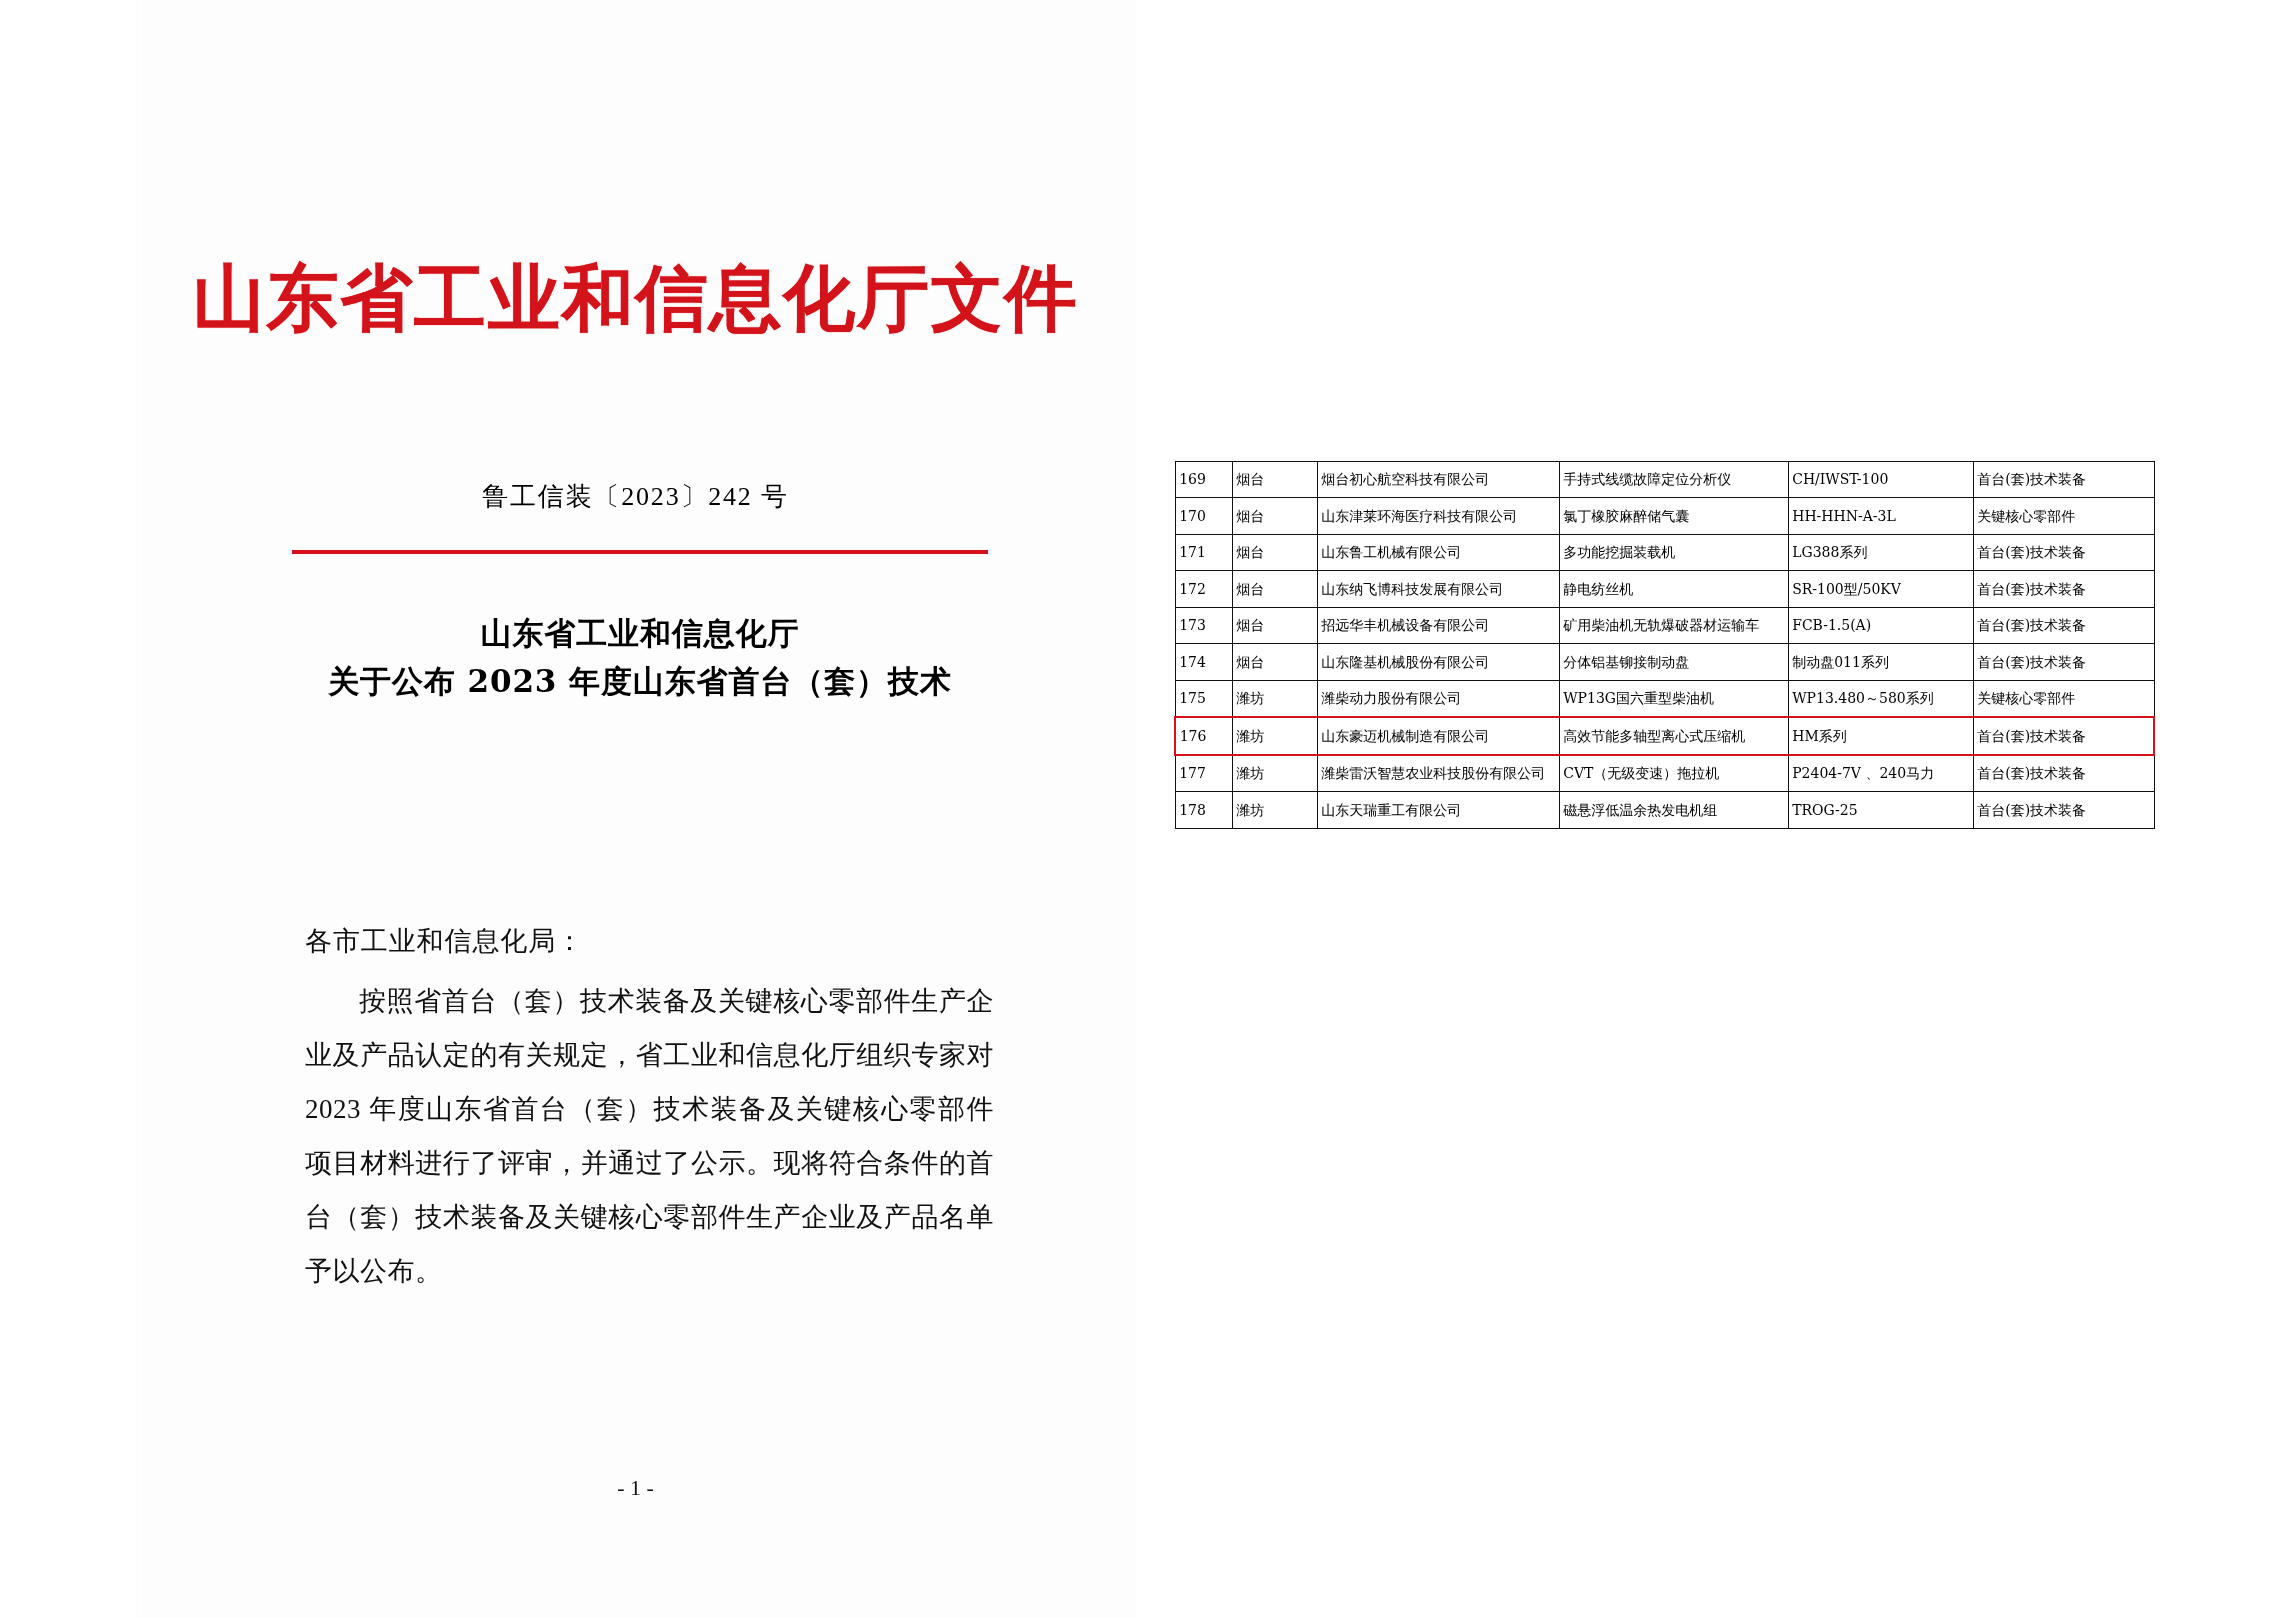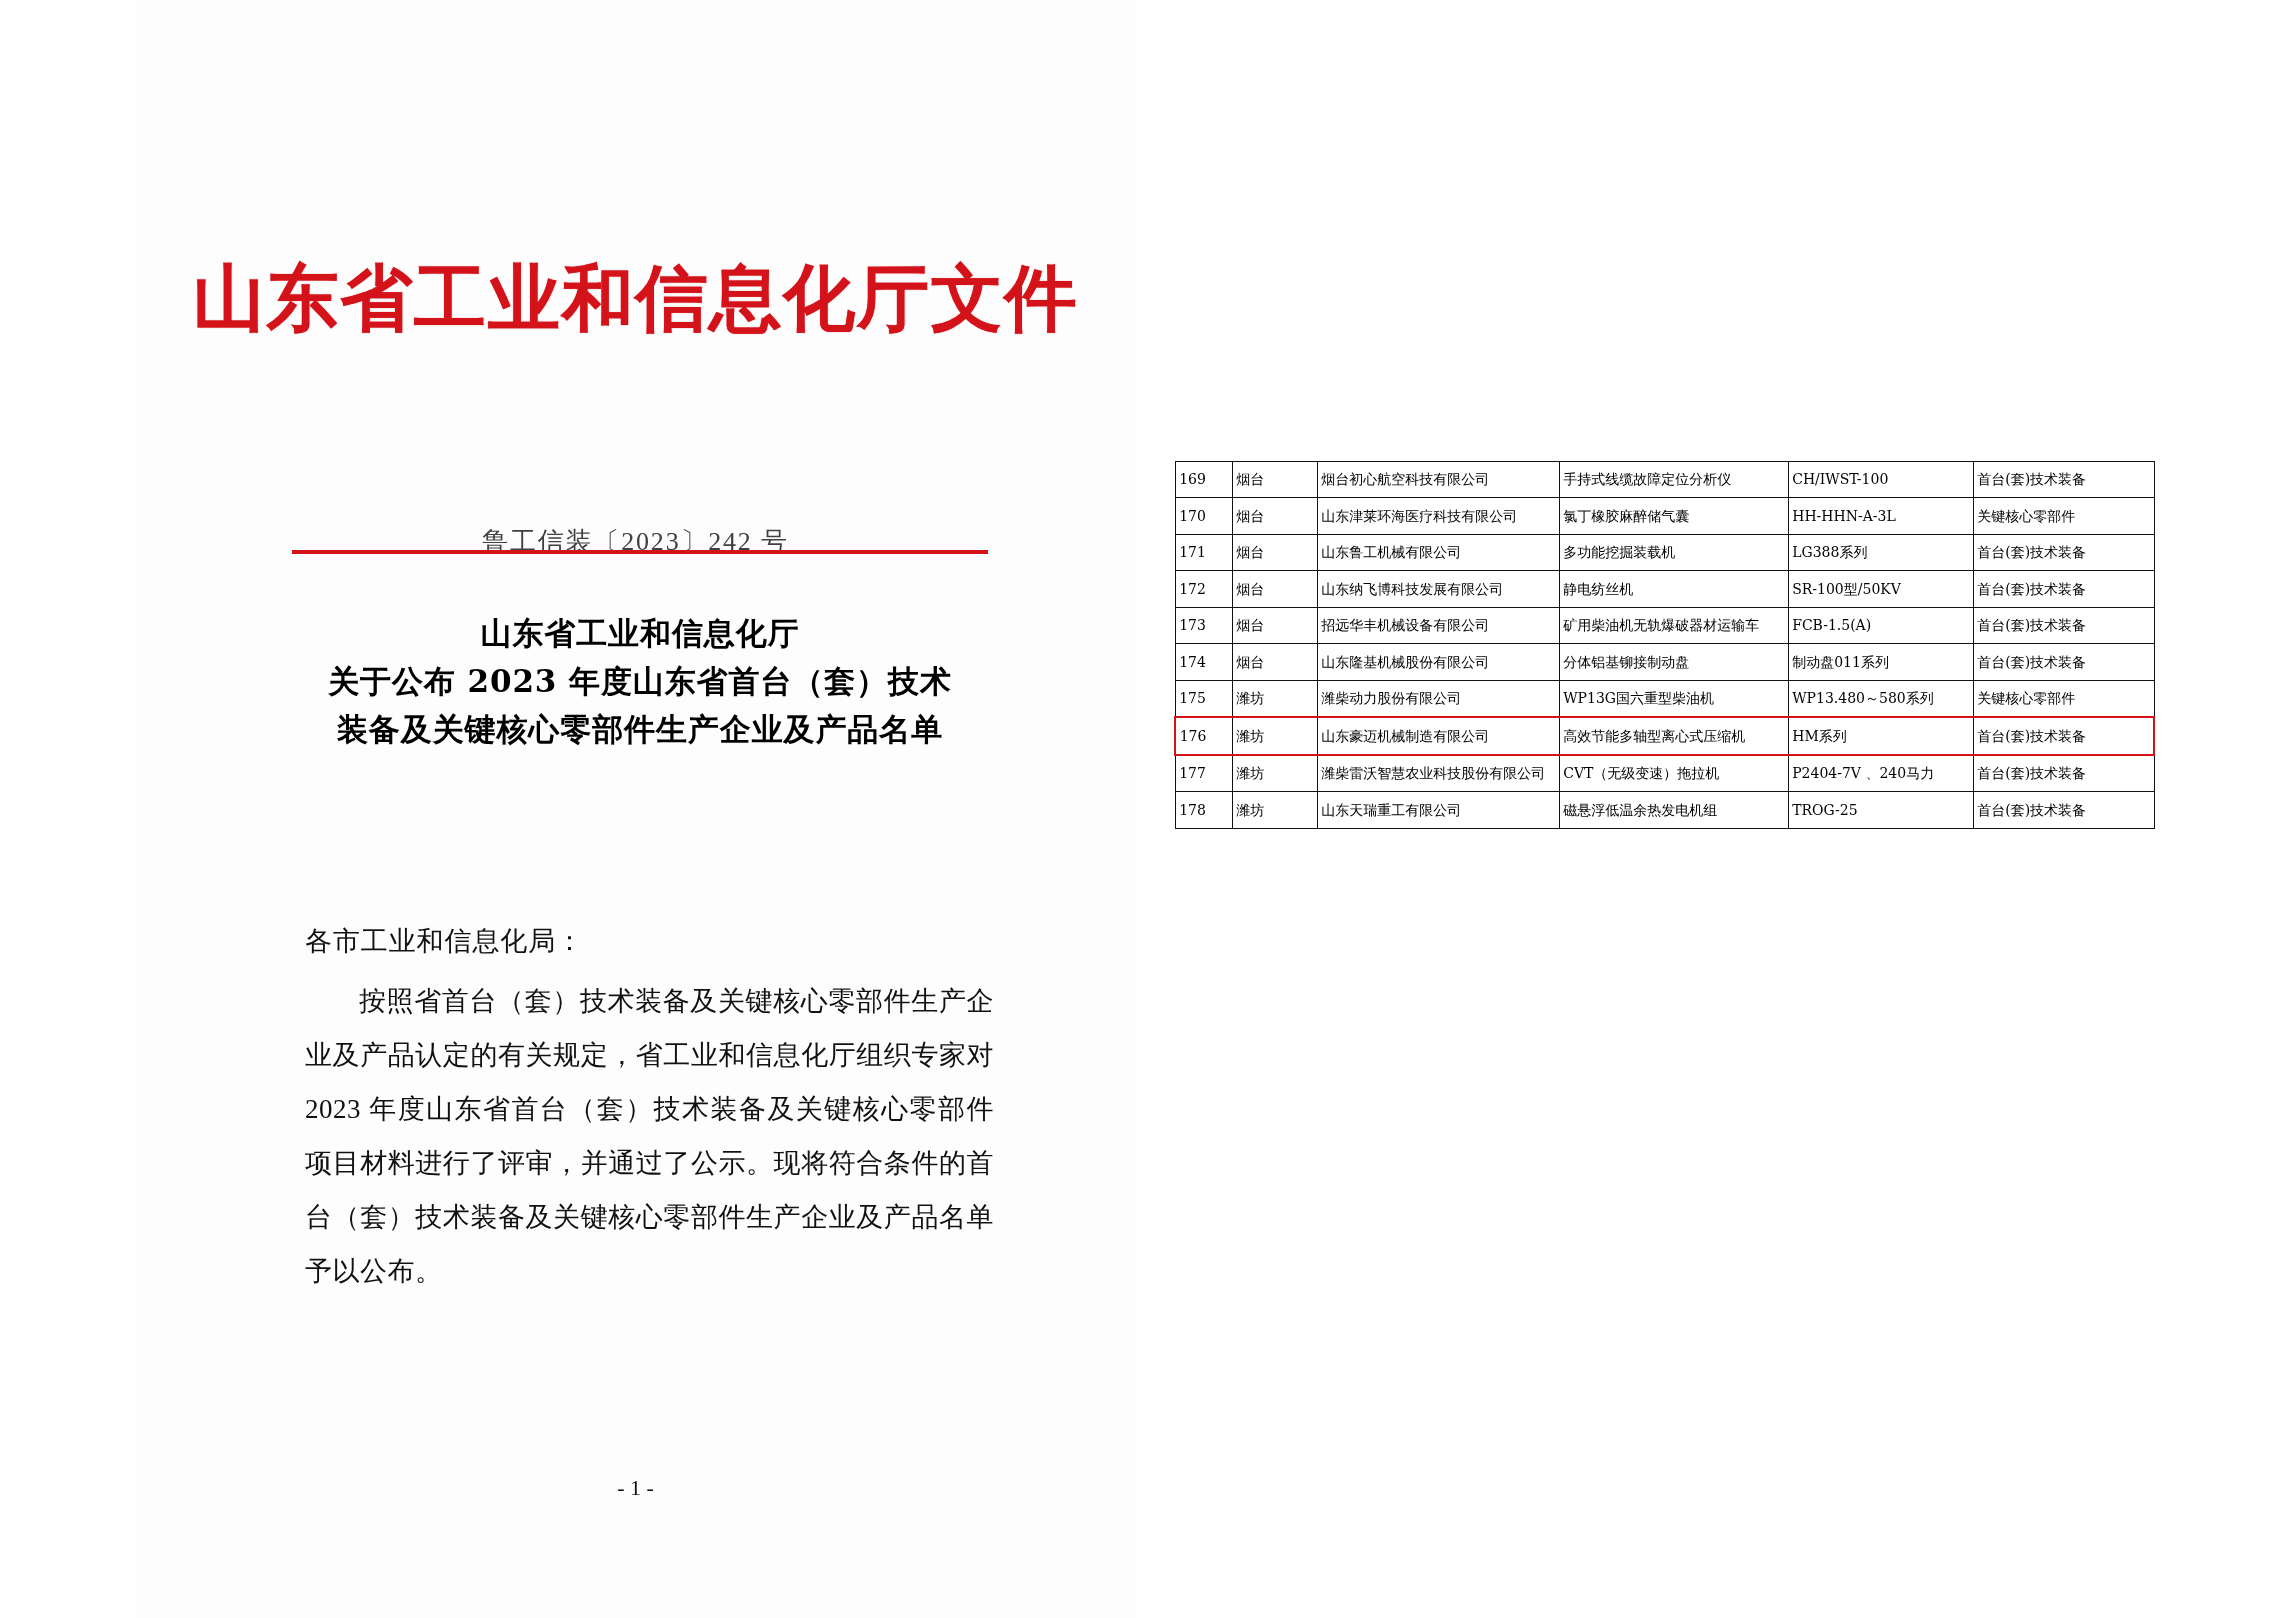--- a/index.html
+++ b/index.html
@@ -36,26 +36,26 @@
     font-family: Liberation Serif, serif;
     font-weight: bold;
     font-size: 72px;
     letter-spacing: 1.8px;
     text-shadow: 0 0 0.9px #d4121a;
   }
 
   #doc-number {
     position: absolute;
     left: 50%;
-    top: 524px;
+    top: 479px;
     transform: translateX(-50%);
     white-space: nowrap;
     font-size: 26px;
     letter-spacing: 1.8px;
-    color: #404040;
+    color: #000000;
   }
 
   #red-rule {
     position: absolute;
     left: 155px;
     top: 550px;
     width: 696px;
     height: 3.7px;
     background: #d4121a;
   }
@@ -161,21 +161,20 @@
 
   <div id="doc-header-title">山东省工业和信息化厅文件</div>
 
   <div id="doc-number">鲁工信装〔2023〕242 号</div>
 
   <div id="red-rule"></div>
 
   <div id="doc-title-block">
     <div>山东省工业和信息化厅</div>
     <div>关于公布 2023 年度山东省首台（套）技术</div>
-    <div>装备及关键核心零部件生产企业及产品名单</div>
   </div>
 
   <div id="doc-salutation">各市工业和信息化局：</div>
 
   <div id="doc-body">按照省首台（套）技术装备及关键核心零部件生产企业及产品认定的有关规定，省工业和信息化厅组织专家对 2023 年度山东省首台（套）技术装备及关键核心零部件项目材料进行了评审，并通过了公示。现将符合条件的首台（套）技术装备及关键核心零部件生产企业及产品名单予以公布。</div>
 
   <div id="page-number">- 1 -</div>
 </div>
 
 <div id="table-wrap">

